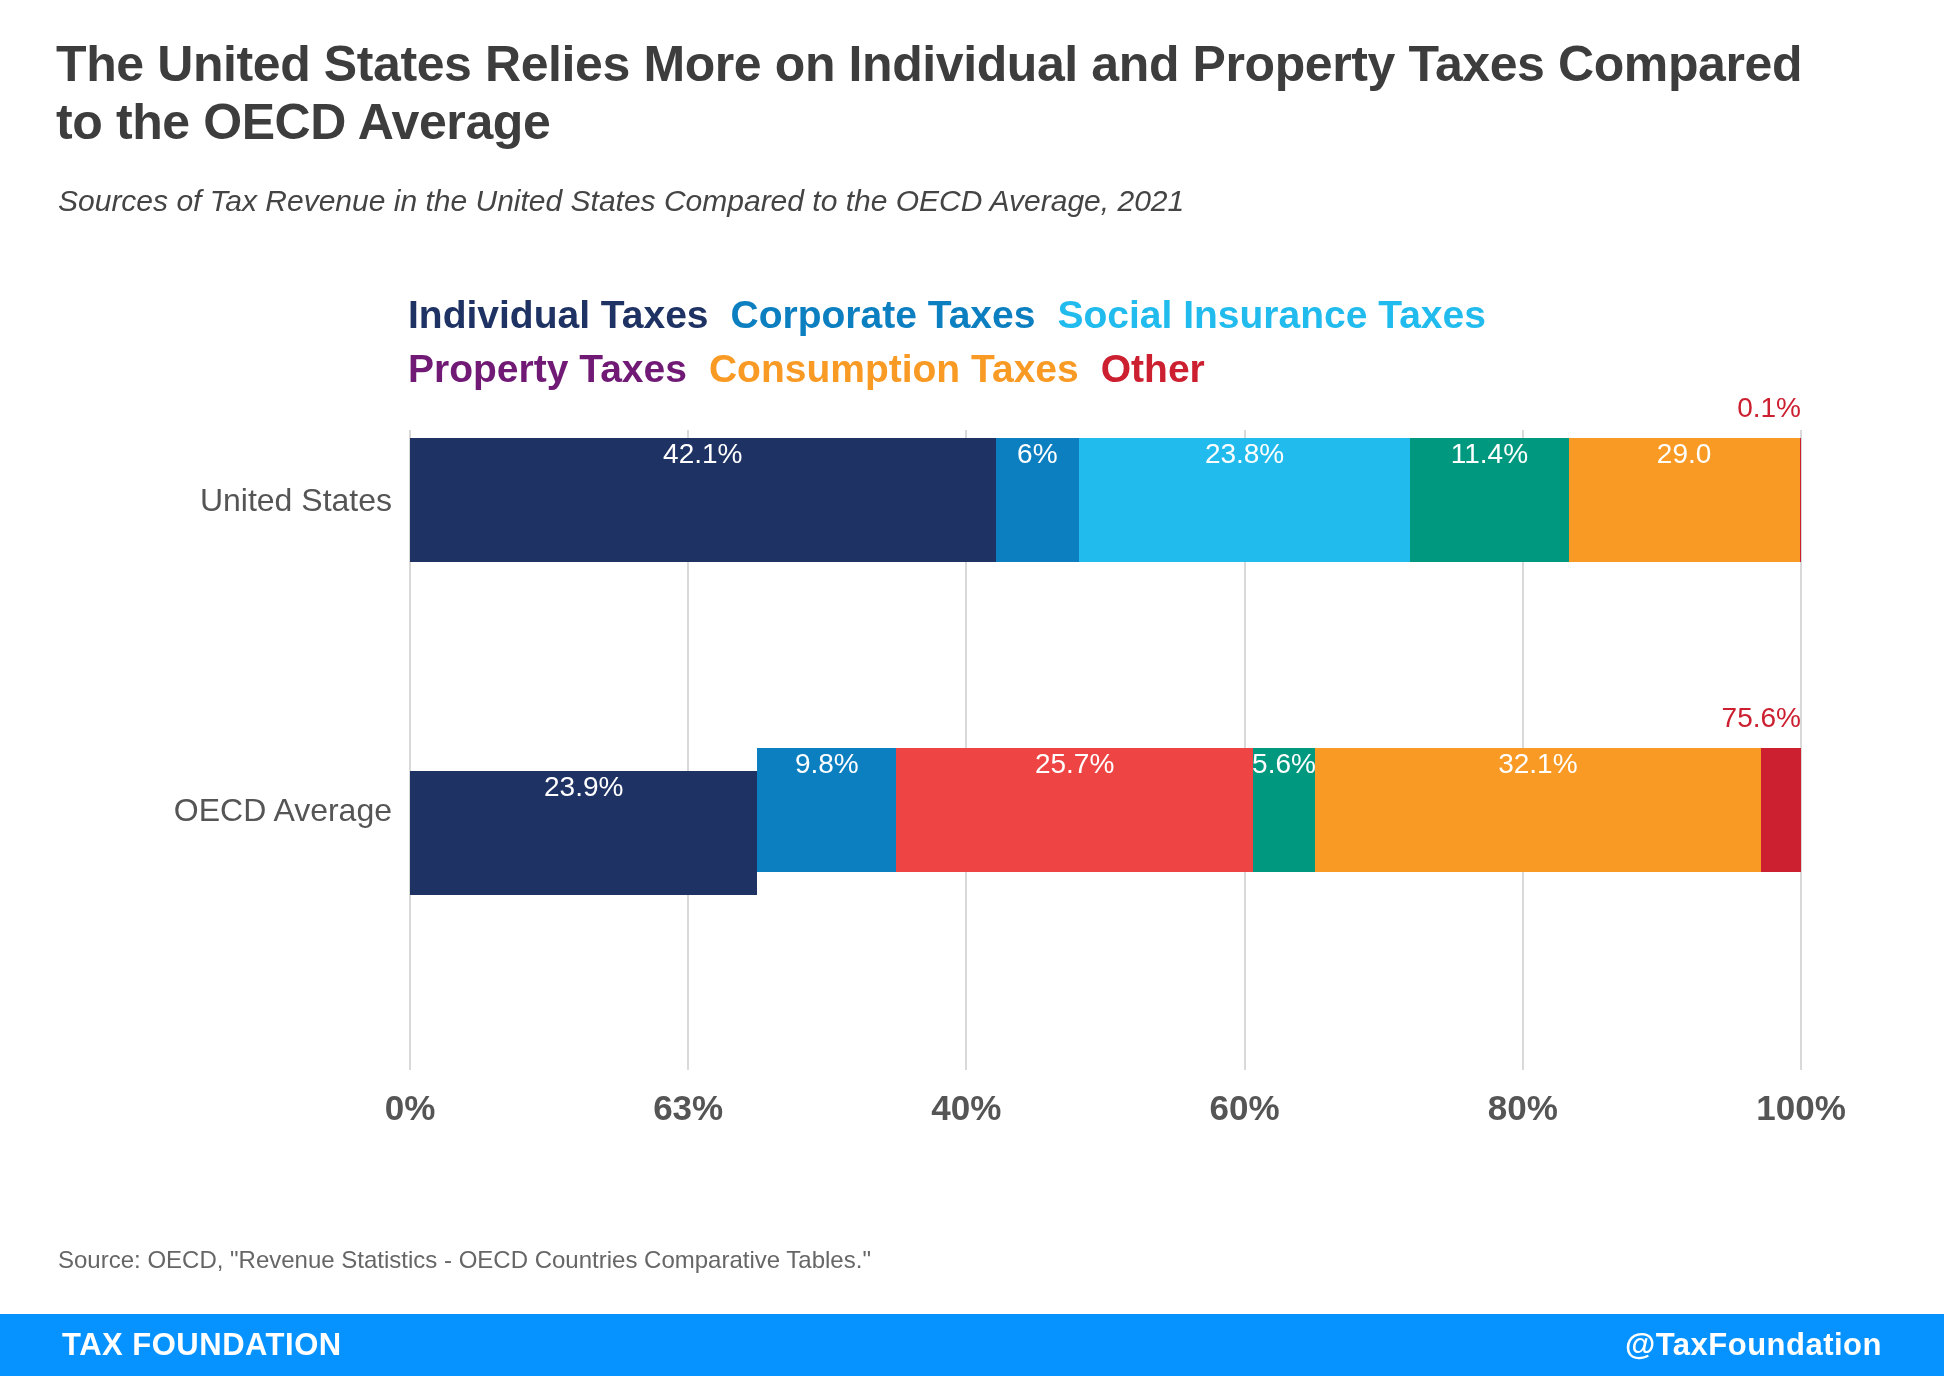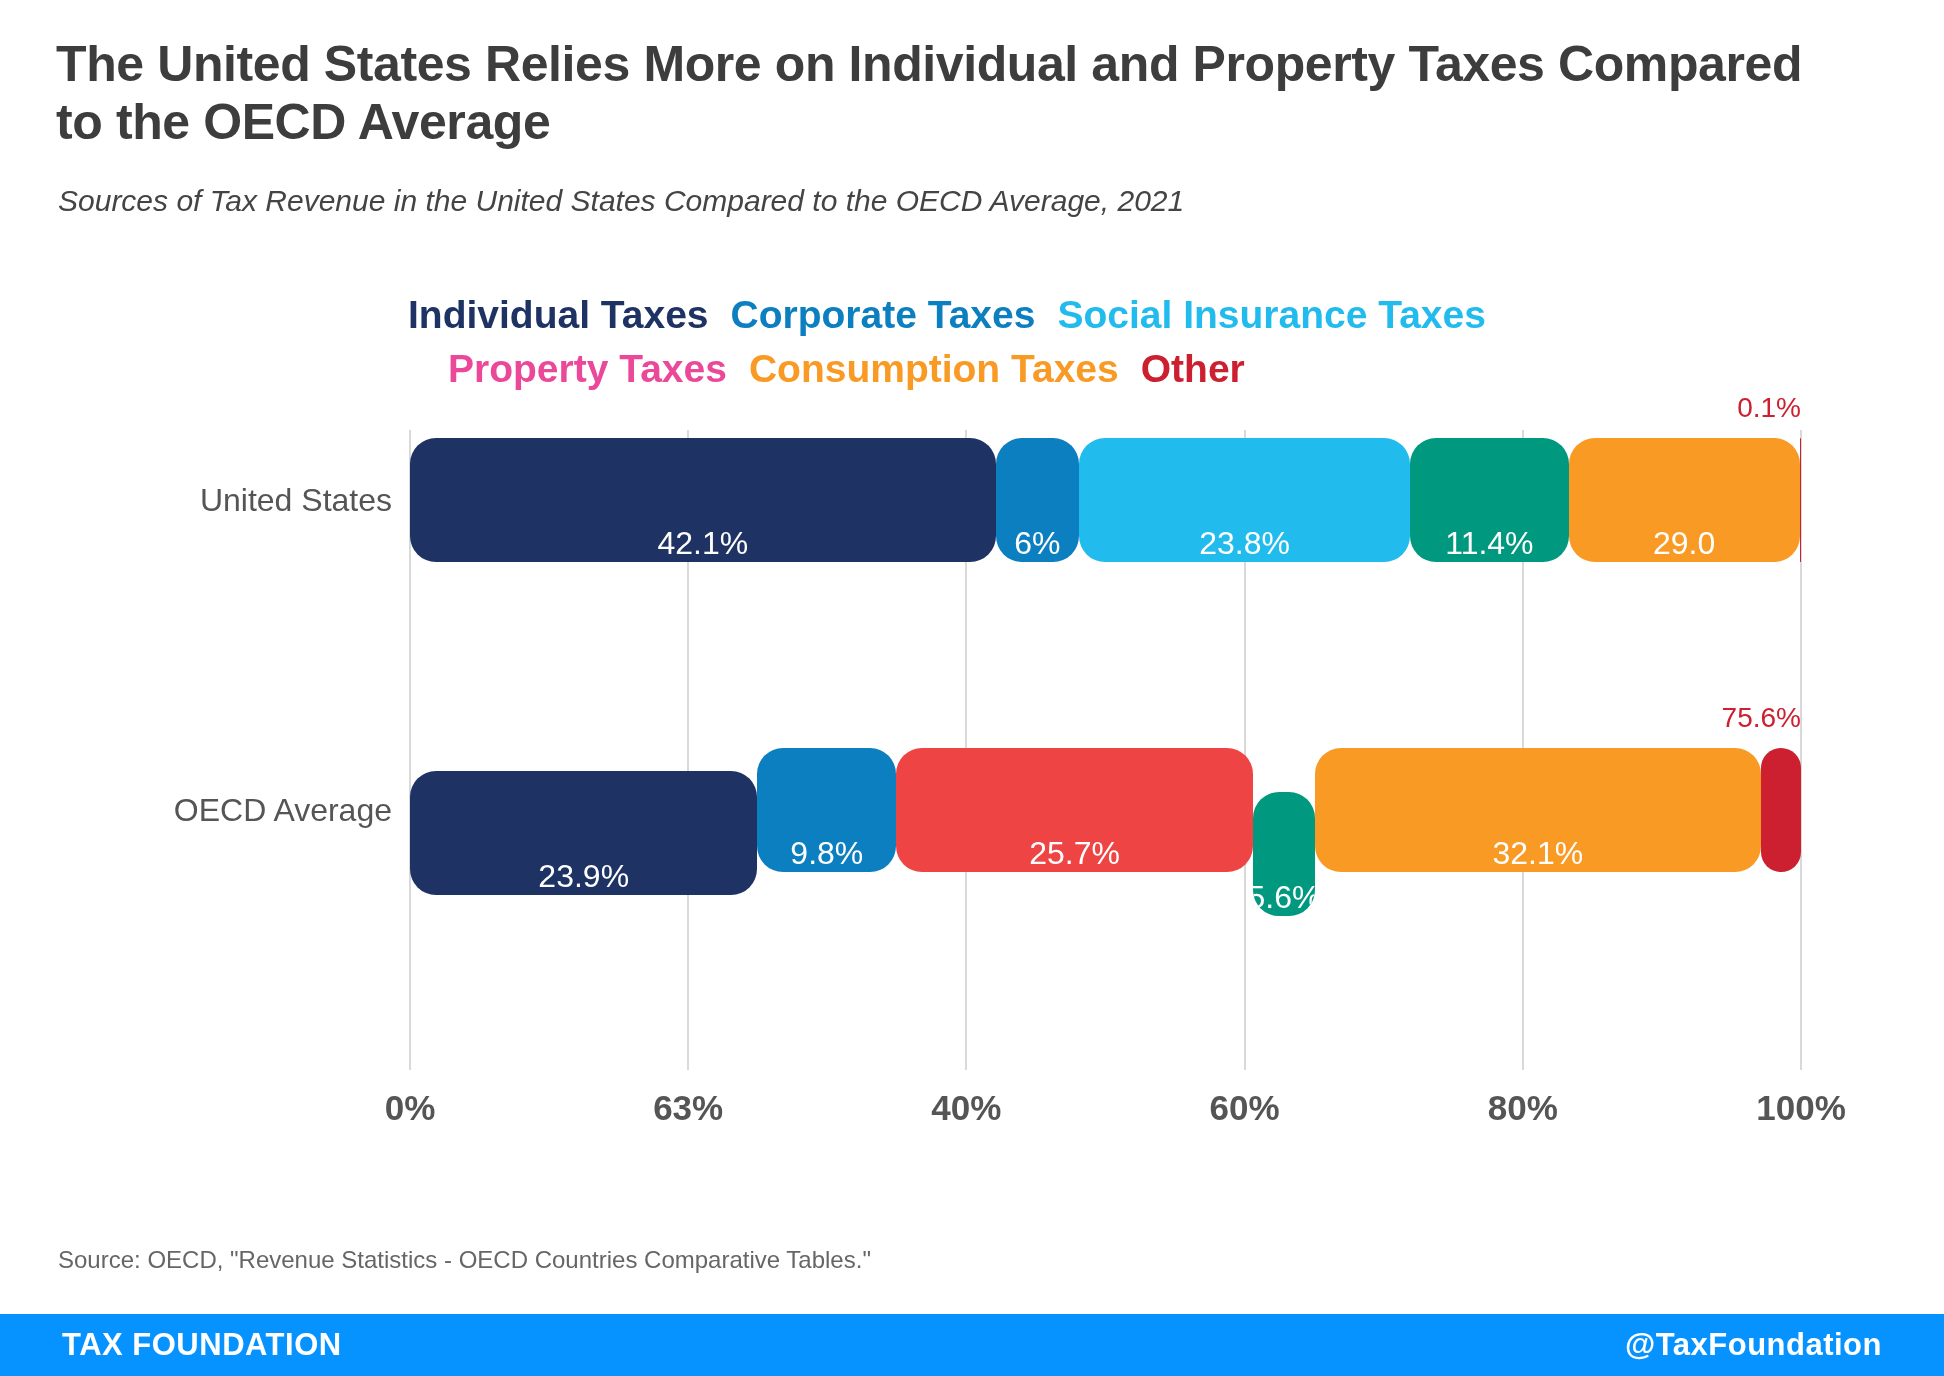--- a/index.html
+++ b/index.html
@@ -73,27 +73,26 @@
   .bar-row {
     position: absolute;
     left: 0;
     width: 100%;
     height: 124px;
     display: flex;
   }
   .seg {
     height: 100%;
     display: flex;
-    align-items: flex-end;
+    align-items: flex-start;
     justify-content: center;
     color: #ffffff;
-    font-size: 32px;
+    font-size: 28px;
     overflow: hidden;
     white-space: nowrap;
-    border-radius: 26px;
   }
   .outside-label {
     position: absolute;
     font-size: 28px;
     color: #cc2030;
     transform: translateX(-100%);
     white-space: nowrap;
   }
 
   
@@ -157,21 +156,21 @@
 <body>
 
 <div class="title">The United States Relies More on Individual and Property Taxes Compared to the OECD Average</div>
 <div class="subtitle">Sources of Tax Revenue in the United States Compared to the OECD Average, 2021</div>
 
 <div class="legend">
   <div class="legend-line">
     <span class="legend-item" style="color: rgb(30, 50, 99);">Individual Taxes</span><span class="legend-item" style="color: rgb(12, 127, 192);">Corporate Taxes</span><span class="legend-item" style="color: rgb(33, 187, 238);">Social Insurance Taxes</span>
   </div>
   <div class="legend-line">
-    <span class="legend-item" style="color: #ec4899; margin-left: 40px;">Property Taxes</span><span class="legend-item" style="color: rgb(248, 154, 35);">Consumption Taxes</span><span class="legend-item" style="color: rgb(204, 32, 48);">Other</span>
+    <span class="legend-item" style="color: #701a75;">Property Taxes</span><span class="legend-item" style="color: rgb(248, 154, 35);">Consumption Taxes</span><span class="legend-item" style="color: rgb(204, 32, 48);">Other</span>
   </div>
 </div>
 
 <div class="ytick-wrap">
   <div class="ytick" id="ytick0" style="top: 70px;">United States</div>
   <div class="ytick" id="ytick1" style="top: 380px;">OECD Average</div>
 </div>
 
 <div class="plot" id="plot">
     <div class="gridline" style="left: -1px;"></div>
@@ -203,21 +202,21 @@
     <div class="bar-row" style="top: 318px;">
       <div class="seg" title="Individual Taxes" style="background: rgb(30, 50, 99); width: 348px; margin-top: 23px;">
         <span>23.9%</span>
       </div>
       <div class="seg" title="Corporate Taxes" style="background: rgb(12, 127, 192); width: 139px;">
         <span>9.8%</span>
       </div>
       <div class="seg" title="Social Insurance Taxes" style="background: #ef4444; width: 357.487px;">
         <span>25.7%</span>
       </div>
-      <div class="seg" title="Property Taxes" style="background: rgb(0, 153, 127); width: 62px; margin-top: 44px;">
+      <div class="seg" title="Property Taxes" style="background: rgb(0, 153, 127); width: 62px;">
         <span>5.6%</span>
       </div>
       <div class="seg" title="Consumption Taxes" style="background: rgb(248, 154, 35); width: 446.511px;">
         <span>32.1%</span>
       </div>
       <div class="seg" title="Other" style="background: rgb(204, 32, 48); width: 40.339px;"></div>
     </div>
   </div>
 
 <div id="xaxis">

